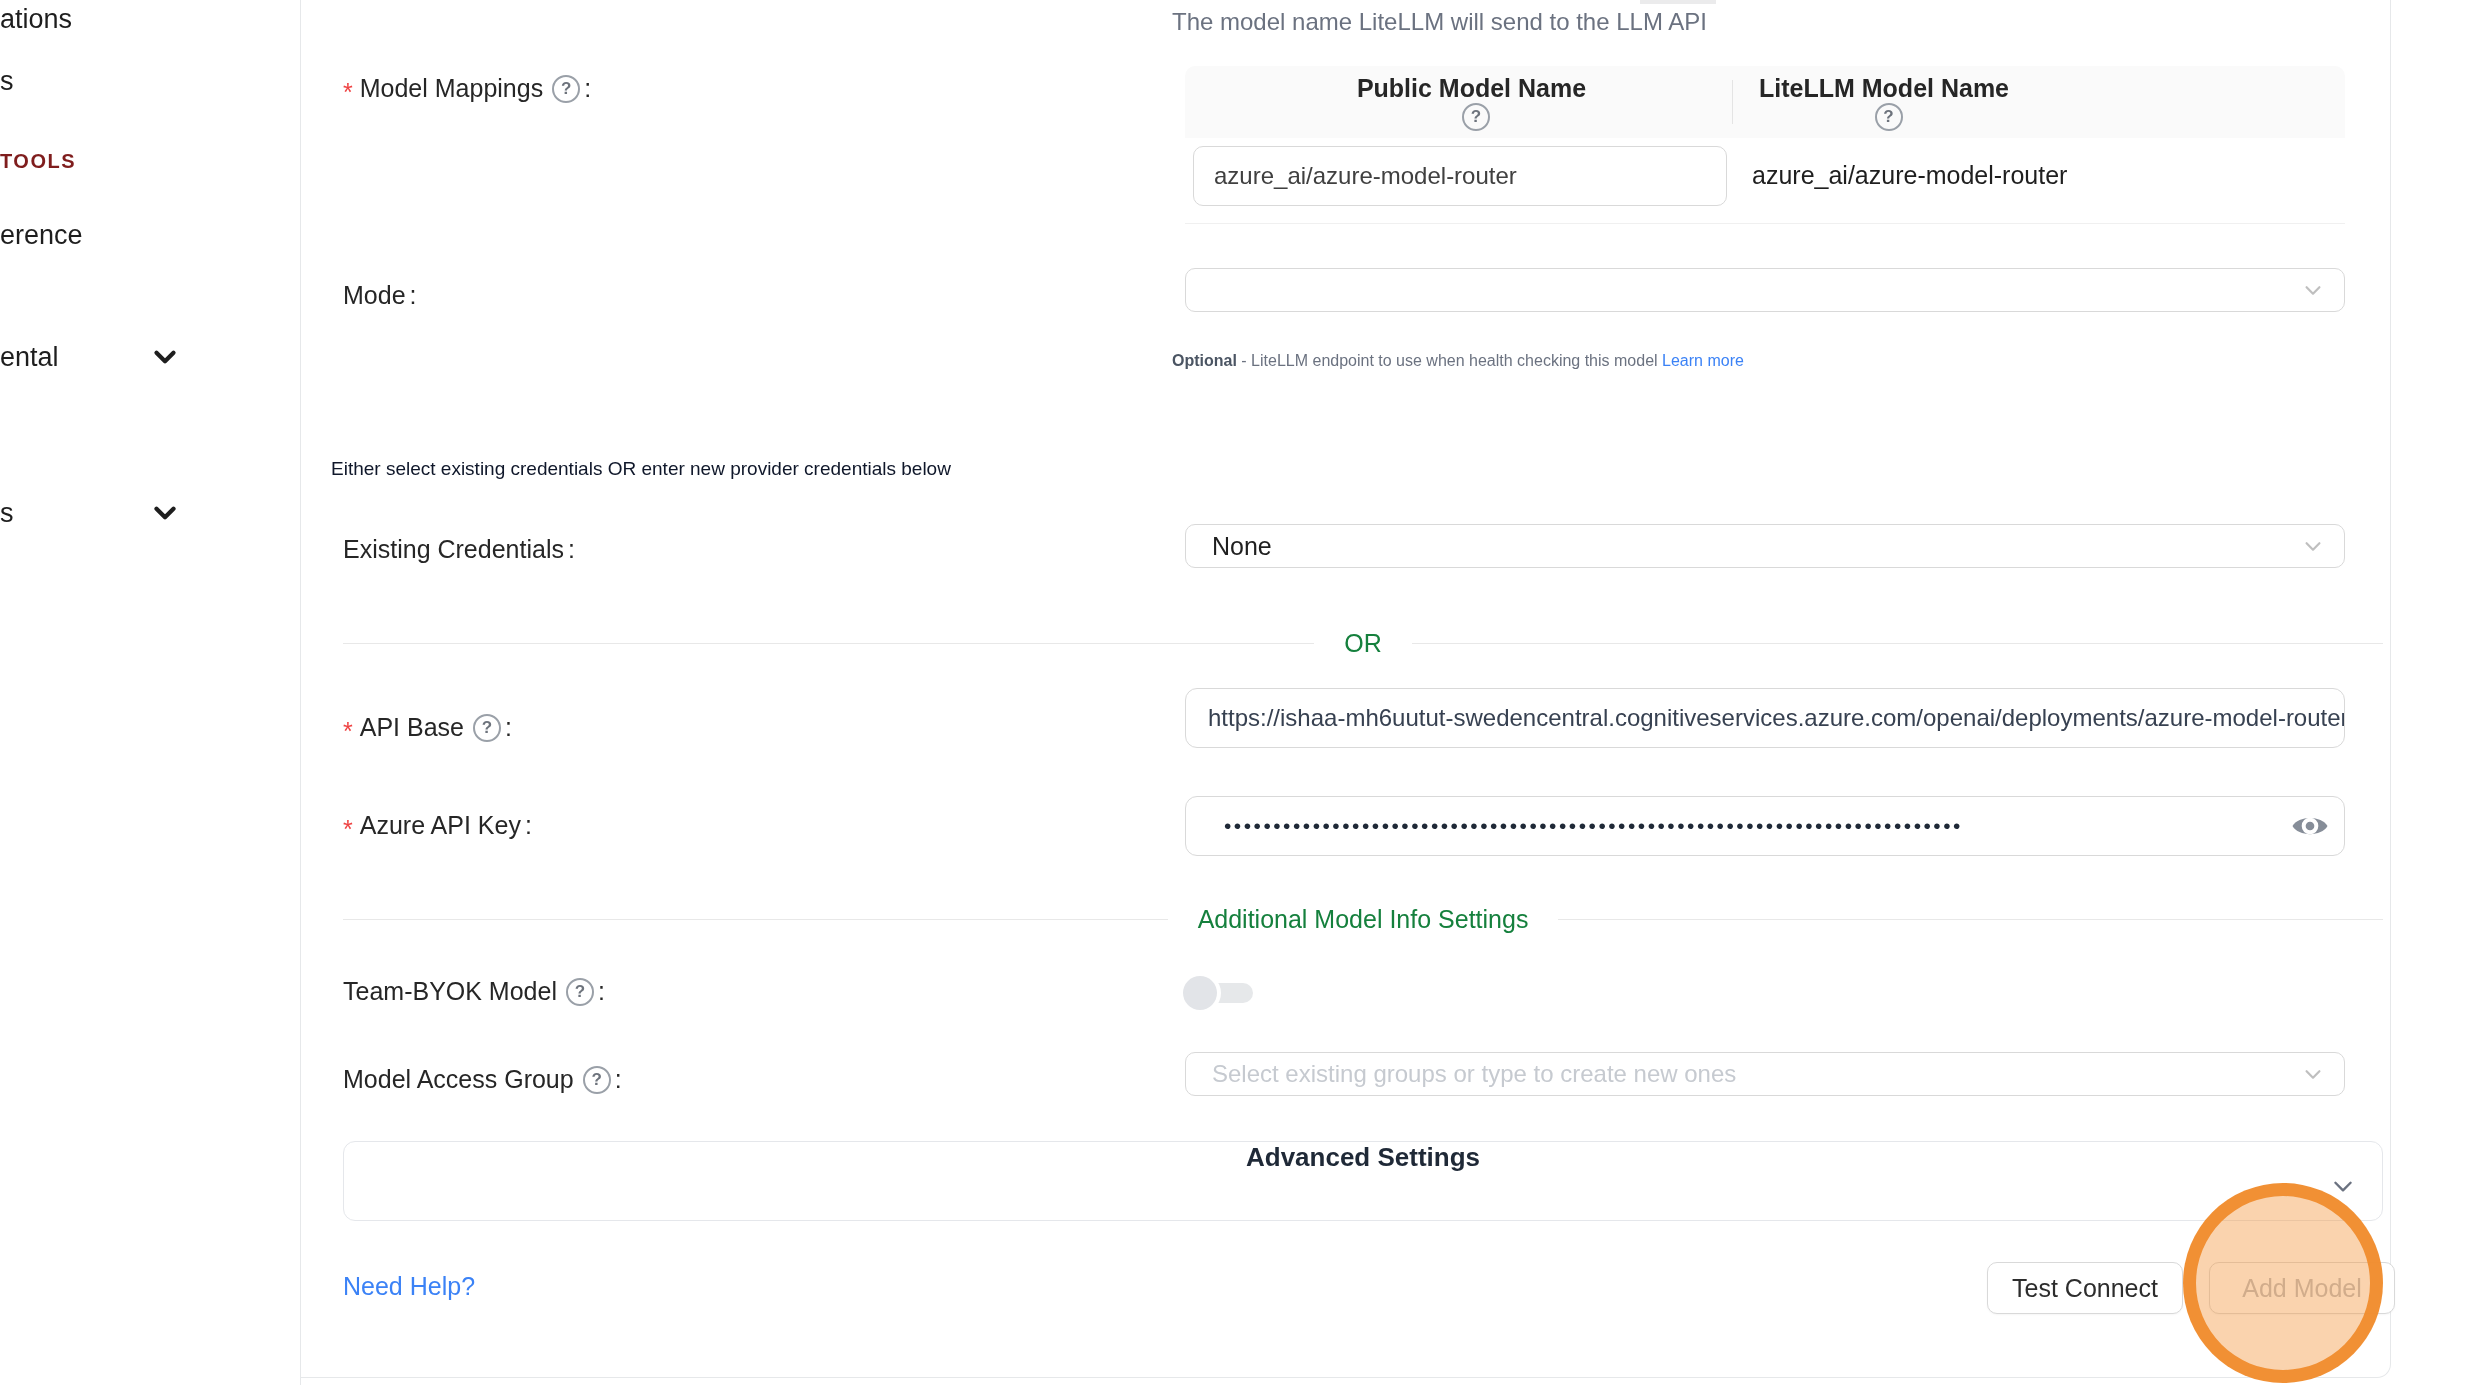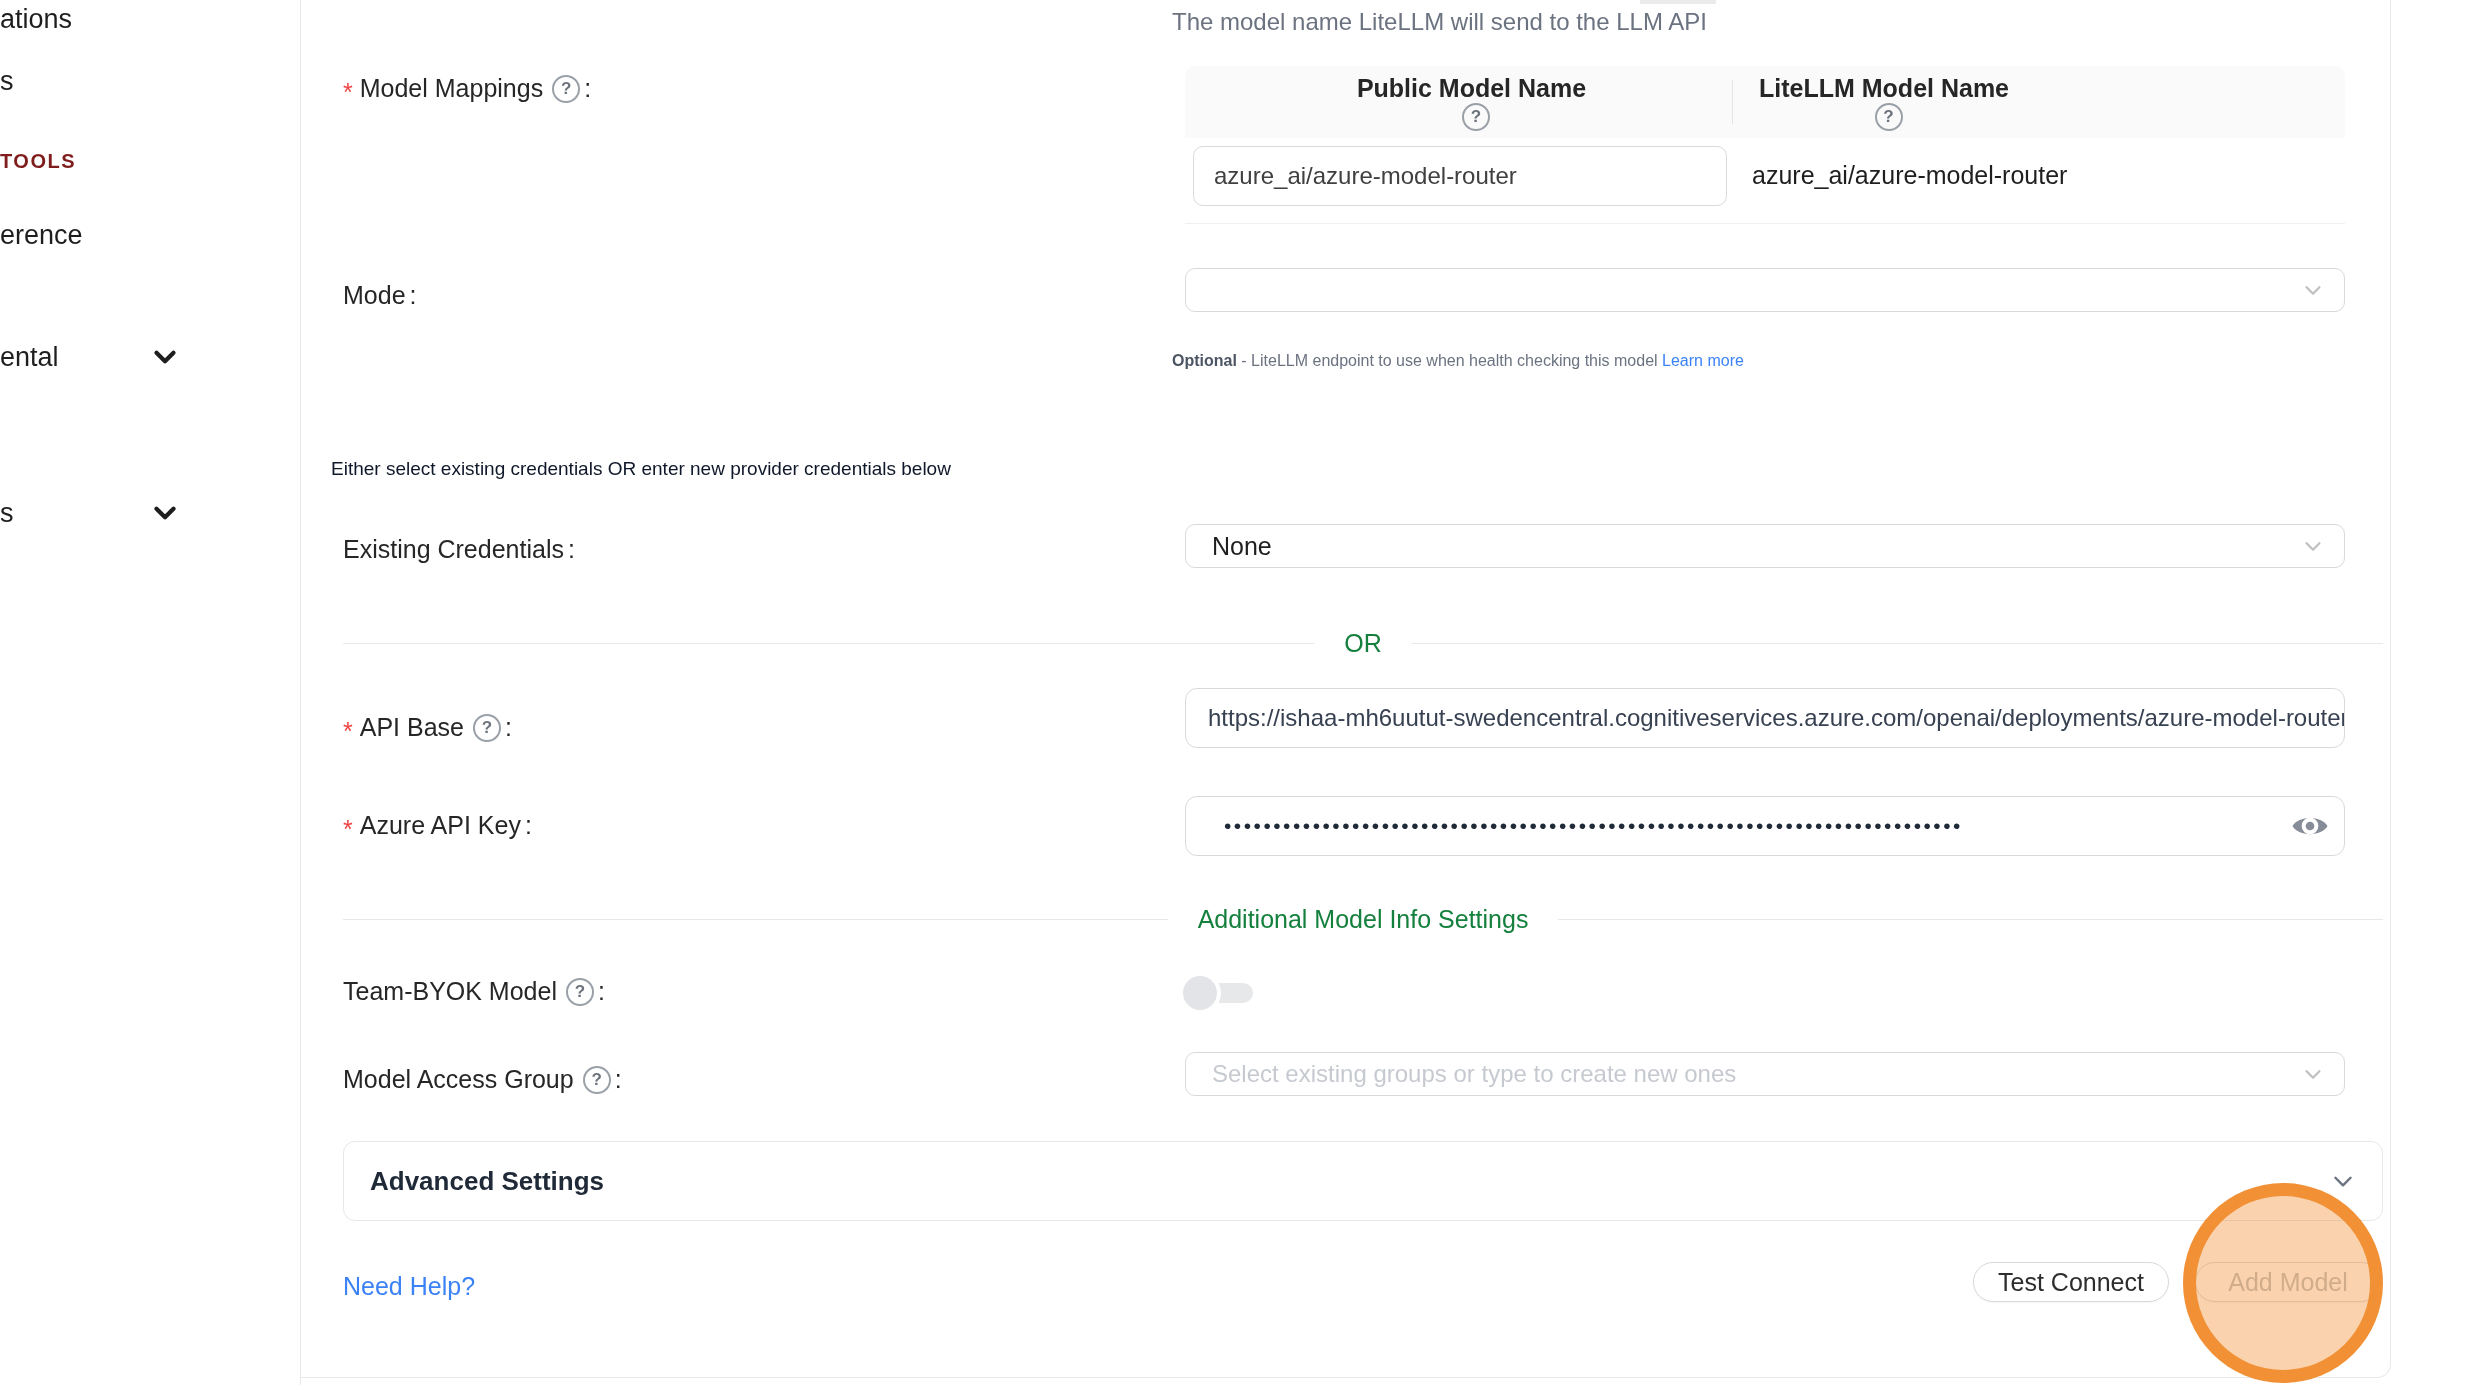--- a/index.html
+++ b/index.html
@@ -58,28 +58,28 @@
   .link { color:#3b82f6; }
   .note { position:absolute; left:331px; font-size:19px; color:#0f172a; }
   
   .toggle { position:absolute; left:1183px; top:975px; width:72px; height:36px; cursor:pointer; }
   .toggle .pill { position:absolute; left:22px; top:8px; width:48px; height:20px; border-radius:10px; background:#e6e8ea; }
   .toggle .knob { position:absolute; left:0; top:1px; width:34px; height:34px; border-radius:50%;
     background:#e2e4e8; box-shadow:0 0 0 4px #ffffff; }
   
   .adv { position:absolute; left:343px; top:1141px; width:2040px; height:80px;
     border:1.5px solid #e5e7eb; border-radius:12px; background:#fff; display:flex;
-    align-items:center; padding:0 26px; cursor:pointer; }
+    align-items:center; padding:0 26px; cursor:pointer;flex-direction:column; }
   .adv .t { font-size:26px; font-weight:700; color:#1f2937; }
   .adv .chev { margin-left:auto; }
   
   .help { position:absolute; left:343px; top:1272px; font-size:25px; font-weight:500; color:#3b82f6; cursor:pointer; }
-  .btn { position:absolute; top:1262px; height:40px; border:1.5px solid #d9d9d9; border-radius:20px;
+  .btn { position:absolute; top:1262px; height:52px; border:1.5px solid #d9d9d9; border-radius:10px;
     background:#fff; display:flex; align-items:center; justify-content:center; font-size:25px;
-    box-shadow:0 1px 2px rgba(0,0,0,0.04); cursor:pointer; }
+    box-shadow:0 1px 2px rgba(0,0,0,0.04); cursor:pointer;margin-left:14px; }
   .btn-test { left:1973px; width:196px; color:#2d2d2d; }
   .btn-add { left:2195px; width:186px; color:#b8bcc3; }
   .click-ring { position:absolute; left:2183px; top:1183px; width:200px; height:200px;
     border-radius:50%; border:13px solid rgba(240,140,45,0.95); background:rgba(243,150,62,0.42);
     z-index:5; pointer-events:none; }
 </style>
 </head>
 <body>
 
 <div id="app">

